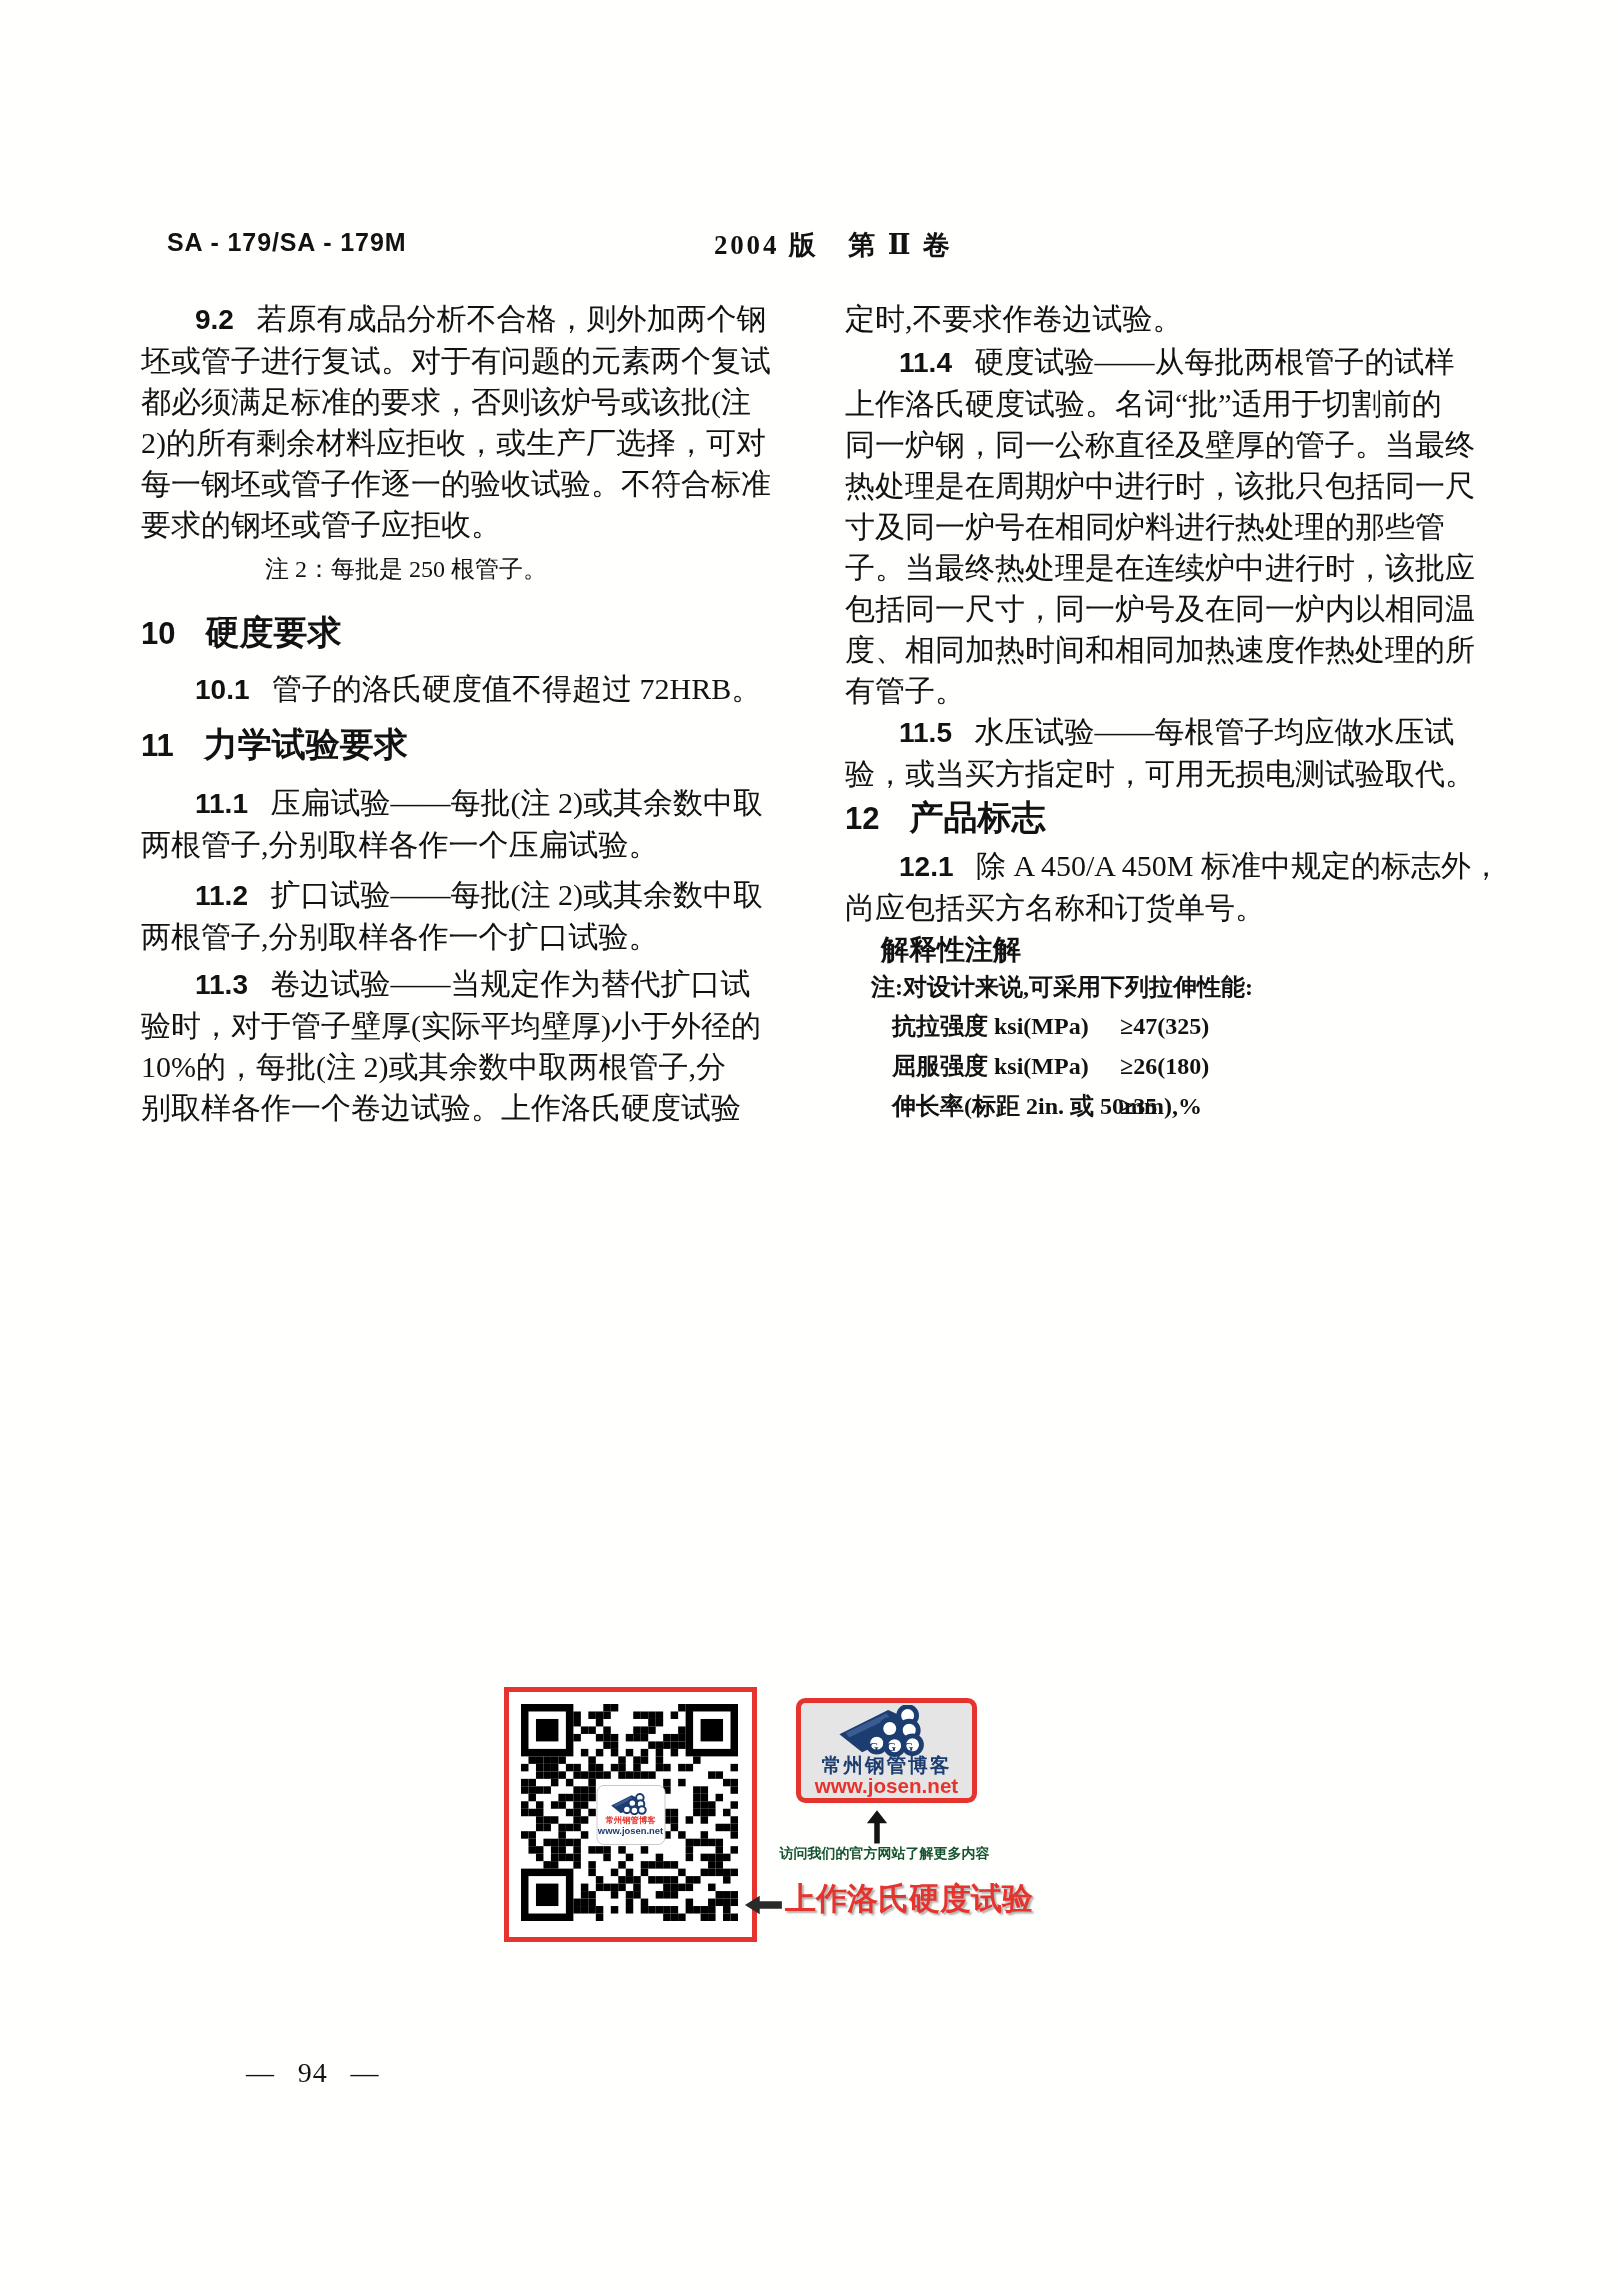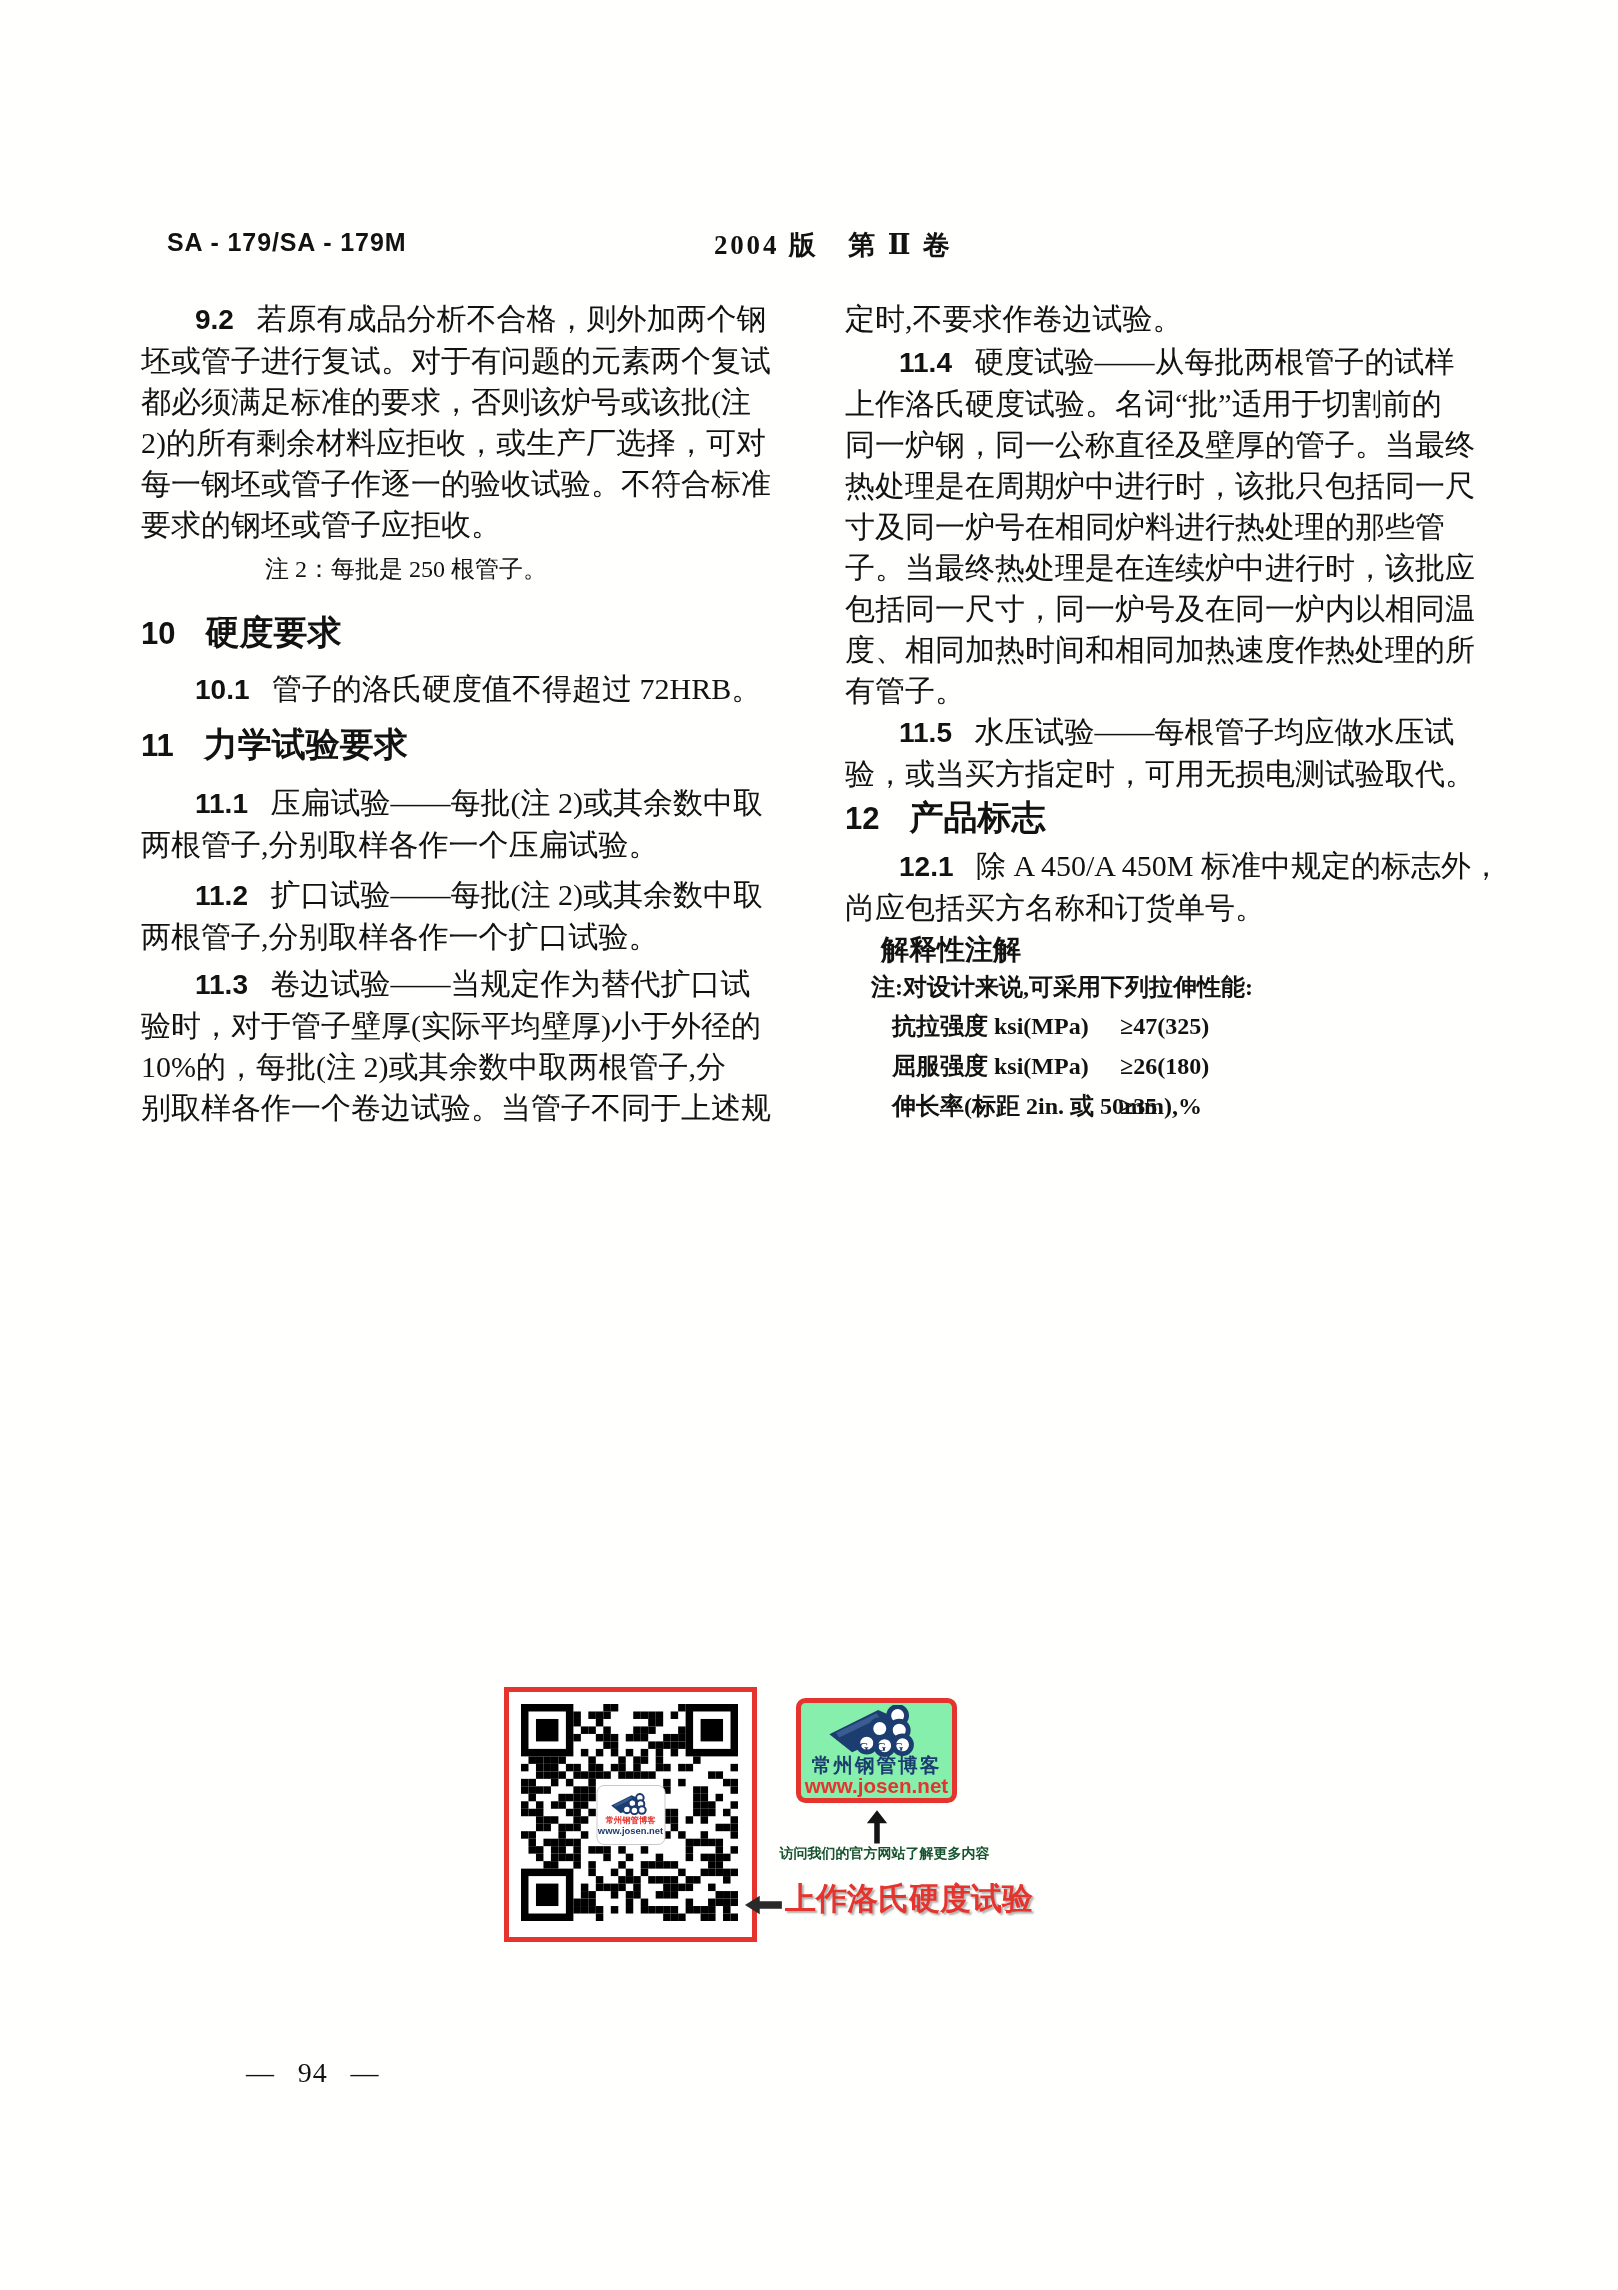--- a/index.html
+++ b/index.html
@@ -39,22 +39,22 @@
   .qr-frame{left:504px;top:1687px;width:253px;height:255px;box-sizing:border-box;
     border:5.6px solid var(--red,#e5332d);background:#fff;padding:12px;}
   .qr-frame svg{display:block;}
   .qr-mini-logo{position:absolute;left:50%;top:50%;transform:translate(-50%,-50%);
     width:67px;height:58px;background:#fff;border:0.9px solid #c9c9c9;border-radius:7.5px;
     display:flex;flex-direction:column;align-items:center;justify-content:center;gap:0.9px;}
   .qr-mini-brand{font-size:8.4px;line-height:9.4px;color:var(--red,#d2241c);
     font-family:"Liberation Sans",sans-serif;font-weight:700;white-space:nowrap;}
   .qr-mini-url{font-size:9.4px;line-height:10.3px;color:var(--navy,#1c3d6f);
     font-family:"Liberation Sans",sans-serif;font-weight:700;white-space:nowrap;}
-  .logo-box{left:796px;top:1698px;width:161px;height:105px;box-sizing:border-box;
-    border:5.6px solid var(--red,#e5332d);border-radius:9.4px;background:#86efac;
+  .logo-box{left:796px;top:1698px;width:181px;height:105px;box-sizing:border-box;
+    border:5.6px solid var(--red,#e5332d);border-radius:9.4px;background:#e5e5e5;
     display:flex;flex-direction:column;align-items:center;justify-content:center;overflow:hidden;}
   .logo-brand{font-size:19.7px;line-height:20.6px;color:var(--navy,#1c3d6f);font-weight:700;
     letter-spacing:1.9px;white-space:nowrap;margin-top:-1.9px;}
   .logo-url{font-size:20.6px;line-height:20.6px;color:var(--red,#d2241c);font-weight:700;
     font-family:"Liberation Sans",sans-serif;white-space:nowrap;}
   .up-arrow{left:865px;top:1808px;}
   .visit-text{left:776px;top:1844px;width:217px;text-align:center;font-size:14px;
     line-height:19px;color:#14532d;font-weight:700;white-space:nowrap;}
   .left-arrow{left:743px;top:1893px;}
   .scan-text{left:785px;top:1878px;font-size:31px;font-weight:700;color:var(--red,#cb2017);
@@ -90,21 +90,21 @@
       <div class="pline">两根管子,分别取样各作一个压扁试验。</div>
     </div>
     <div class="para p-11-2">
       <div class="pline first"><span class="pnum">11.2</span><span>扩口试验——每批(注 2)或其余数中取</span></div>
       <div class="pline">两根管子,分别取样各作一个扩口试验。</div>
     </div>
     <div class="para p-11-3">
       <div class="pline first"><span class="pnum">11.3</span><span>卷边试验——当规定作为替代扩口试</span></div>
       <div class="pline">验时，对于管子壁厚(实际平均壁厚)小于外径的</div>
       <div class="pline">10%的，每批(注 2)或其余数中取两根管子,分</div>
-      <div class="pline">别取样各作一个卷边试验。当管子不同于上述规</div>
+      <div class="pline">别取样各作一个卷边试验。上作洛氏硬度试验</div>
     </div>
   </div>
 
   <div class="col col-right">
     <div class="pline">定时,不要求作卷边试验。</div>
     <div class="para p-11-4">
       <div class="pline first"><span class="pnum">11.4</span><span>硬度试验——从每批两根管子的试样</span></div>
       <div class="pline">上作洛氏硬度试验。名词“批”适用于切割前的</div>
       <div class="pline">同一炉钢，同一公称直径及壁厚的管子。当最终</div>
       <div class="pline">热处理是在周期炉中进行时，该批只包括同一尺</div>

